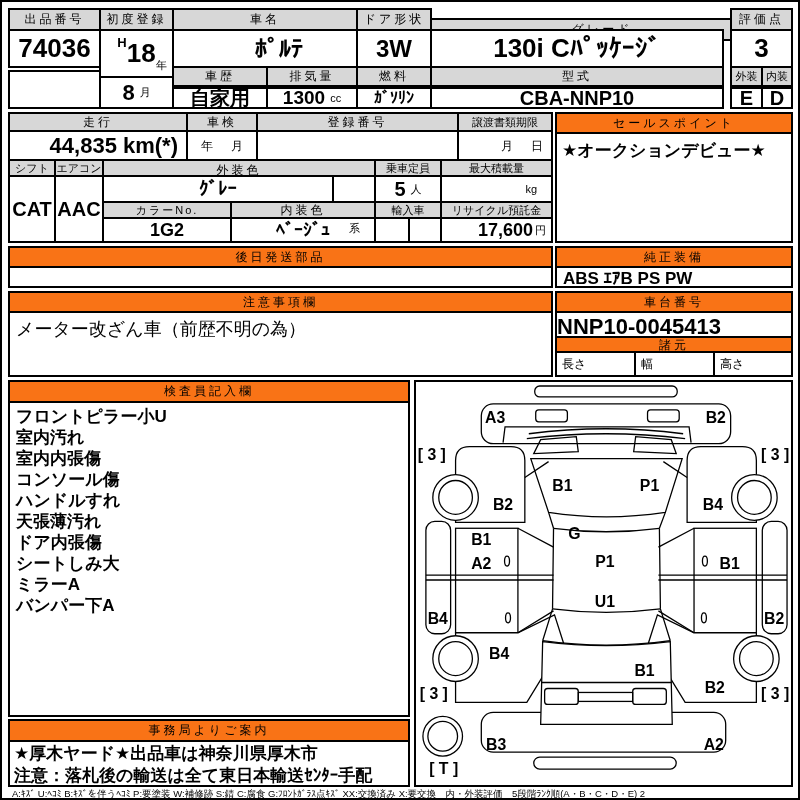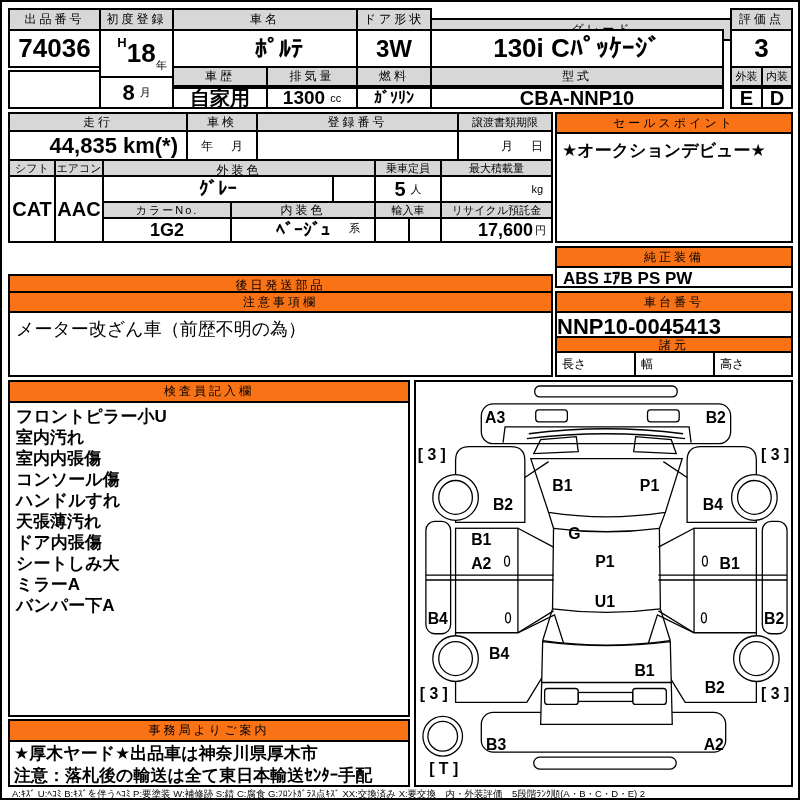--- a/index.html
+++ b/index.html
@@ -106,42 +106,42 @@
   <div class="c hd" style="left:100px;top:157px;width:274px;height:22px;">外装色</div>
   <div class="c v f19" style="left:100px;top:173px;width:232px;height:28px;">ｸﾞﾚｰ</div>
   <div class="c" style="left:330px;top:173px;width:44px;height:28px;"></div>
 
   <div class="c hd tight" style="left:372px;top:157px;width:68px;height:18px;">乗車定員</div>
   <div class="c v f20" style="left:372px;top:173px;width:68px;height:28px;">
     <span>5</span>
       <span class="unit">人</span>
   </div>
   <div class="c hd tight" style="left:438px;top:157px;width:113px;height:18px;">最大積載量</div>
-  <div class="c right" style="left:438px;top:173px;width:113px;height:28px;font-size:11px;padding-right:8px;">
+  <div class="c right" style="left:438px;top:173px;width:113px;height:28px;font-size:11px;padding-right:14px;">
     <span></span>
       <span>kg</span>
   </div>
 
   <div class="c hd tight" style="left:100px;top:199px;width:130px;height:18px;letter-spacing:2px;">カラーNo.</div>
   <div class="c v f18" style="left:100px;top:215px;width:130px;height:26px;">1G2</div>
   <div class="c hd" style="left:228px;top:199px;width:146px;height:18px;">内装色</div>
   <div class="c v f18" style="left:228px;top:215px;width:146px;height:26px;position:absolute;">
     <span>ﾍﾞｰｼﾞｭ</span>
     <span class="corner-unit" style="right:14px;bottom:5px;">系</span>
   </div>
   <div class="c hd tight" style="left:372px;top:199px;width:68px;height:18px;">輸入車</div>
   <div class="c" style="left:372px;top:215px;width:36px;height:26px;"></div>
   <div class="c" style="left:406px;top:215px;width:34px;height:26px;"></div>
   <div class="c hd tight" style="left:438px;top:199px;width:113px;height:18px;">リサイクル預託金</div>
   <div class="c v f18 right" style="left:438px;top:215px;width:113px;height:26px;padding-right:5px;">
     <span>17,600</span>
       <span class="unit" style="margin-left:2px;">円</span>
   </div>
 
-  <div class="box" style="left:6px;top:244px;width:545px;height:32px;margin-top:28px;">
+  <div class="box" style="left:6px;top:244px;width:545px;height:42px;">
     <div class="bar">後日発送部品</div>
     <div style="padding:2px 6px;font-weight:bold;font-size:16px;"></div>
   </div>
   <div class="box" style="left:553px;top:244px;width:238px;height:42px;">
     <div class="bar">純正装備</div>
     <div style="padding:1px 6px;font-weight:bold;font-size:17px;">ABS ｴｱB PS PW</div>
   </div>
 
   <div class="box" style="left:6px;top:289px;width:545px;height:86px;">
     <div class="bar">注意事項欄</div>

